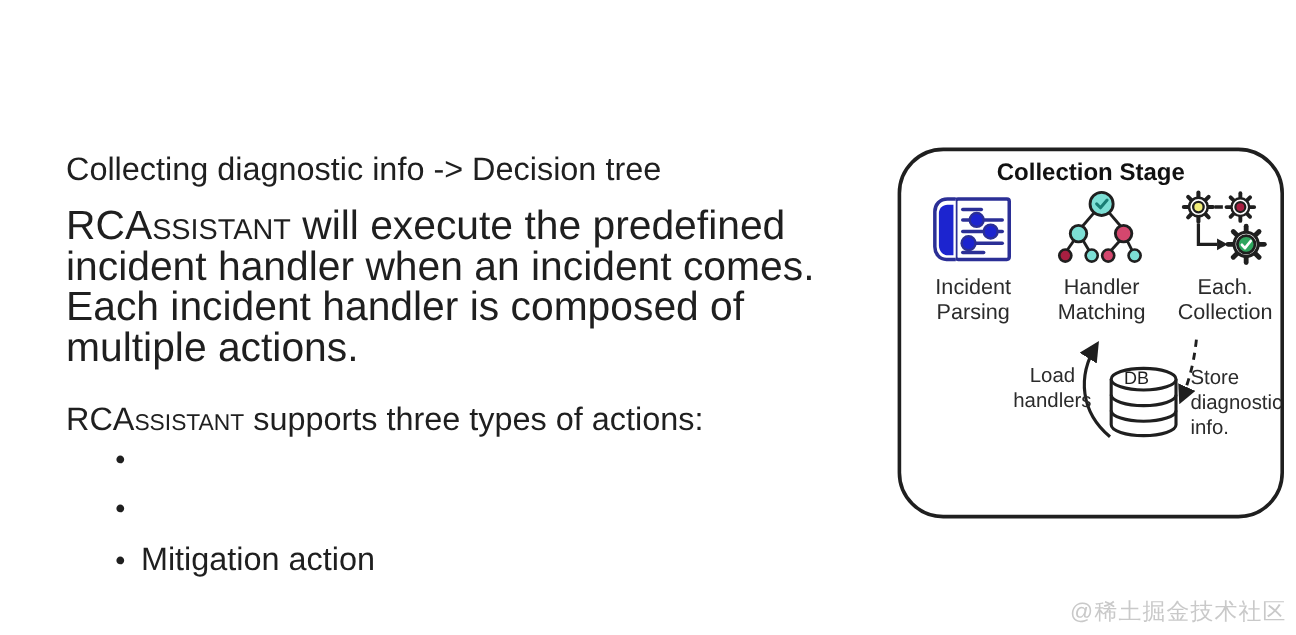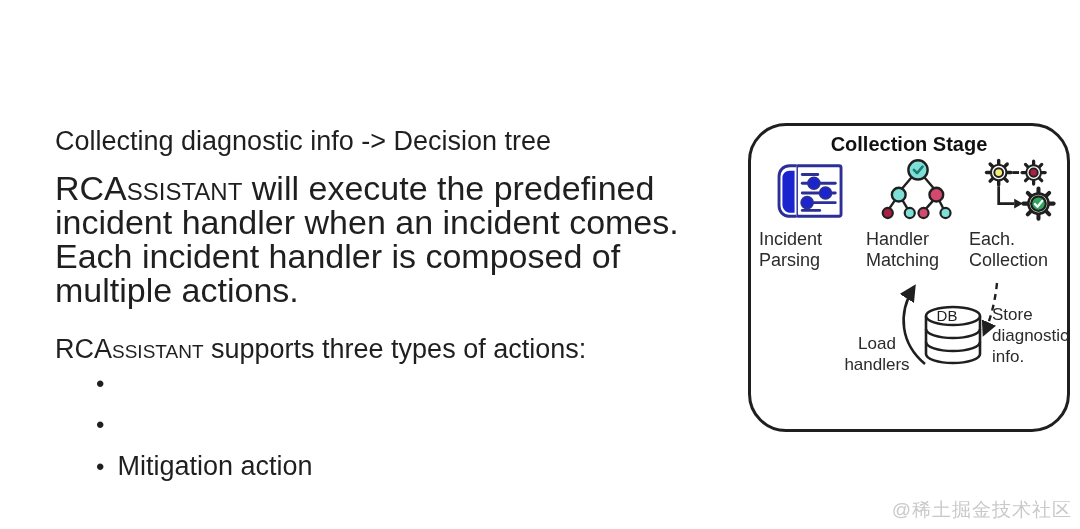--- a/index.html
+++ b/index.html
@@ -19,30 +19,30 @@
   .bullets li{font-size:27px;line-height:30px;margin-bottom:11px;display:flex;align-items:baseline;}
   .bullets .dot{margin-right:13px;font-size:24px;}
   .bullets .dot::before{content:"\2022";}
 
   
   .diagram{
     position:absolute;left:748px;top:123px;width:322px;height:309px;box-sizing:border-box;
     border:3px solid var(--ink,#1f1f1f);border-radius:38px;background:#fff;
   }
   .diagram-title{position:absolute;left:0;right:0;top:7px;text-align:center;font-size:20px;font-weight:700;color:#111;}
-  .step{position:absolute;top:33px;width:104px;}
+  .step{position:absolute;top:33px;width:104px;text-align:center;}
   .step .icon-box{height:64px;display:flex;align-items:center;justify-content:center;}
   .step .step-label{margin-top:6px;font-size:18px;line-height:21px;color:#2b2b2b;}
   .step0{left:8px;}
   .step1{left:115px;}
   .step2{left:218px;}
   .arrows{position:absolute;left:0;top:0;width:322px;height:249px;pointer-events:none;}
   .db-svg{position:absolute;left:172px;top:179px;}
   .db-label{position:absolute;left:166px;top:181px;width:60px;text-align:center;font-size:15px;font-weight:400;color:#1f1f1f;}
-  .load-label{position:absolute;left:90px;top:176px;width:72px;text-align:center;font-size:17px;line-height:21px;color:#2b2b2b;margin-top:31px;}
+  .load-label{position:absolute;left:90px;top:176px;width:72px;text-align:center;font-size:17px;line-height:21px;color:#2b2b2b;}
   .store-label{position:absolute;left:241px;top:162px;width:81px;text-align:left;font-size:17px;line-height:21px;color:#2b2b2b;margin-top:16px;}
 
   .watermark{position:absolute;right:8px;bottom:6px;font-size:19px;color:#c9c9c9;letter-spacing:1px;}
 </style>
 </head>
 <body>
 
 <div class="slide">
 
 

